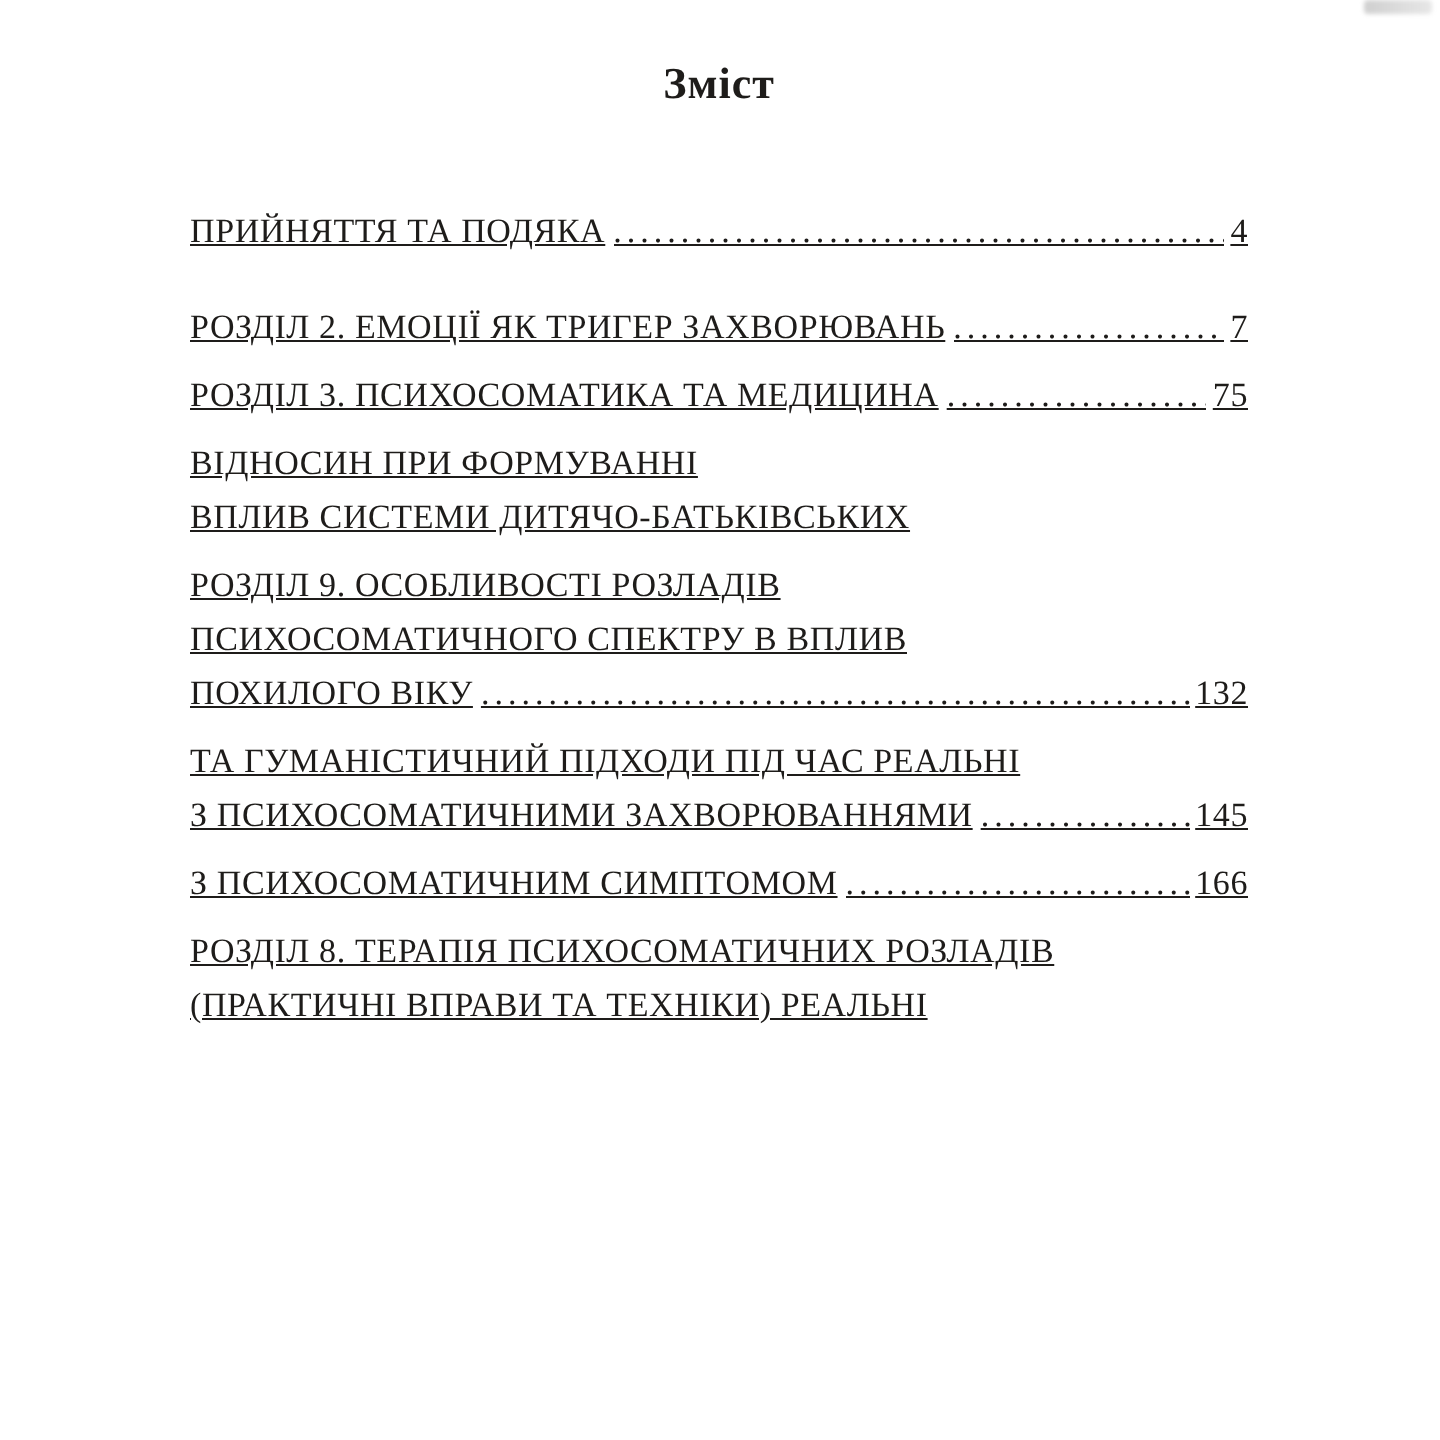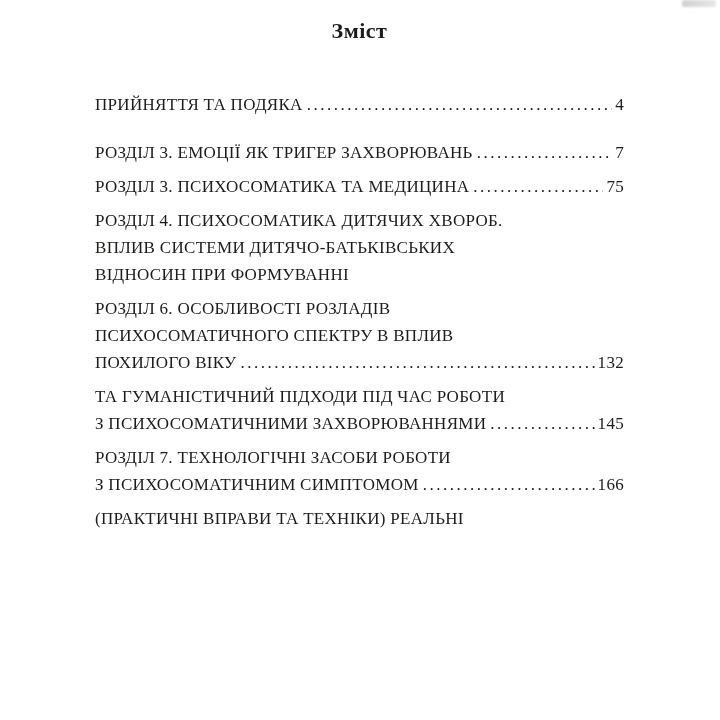--- a/index.html
+++ b/index.html
@@ -8,21 +8,21 @@
     background: #ffffff;
   }
   .page {
     position: relative;
     width: 720px;
     height: 720px;
     box-sizing: border-box;
     background: #ffffff;
     color: #1e1c1a;
     font-family: "Liberation Serif", "DejaVu Serif", serif;
-    padding: 10px 96px 0 95px;
+    padding: 21px 96px 0 95px;
     overflow: hidden;
   }
   .scan-artifact {
     position: absolute;
     top: 0;
     right: 4px;
     width: 34px;
     height: 7px;
     background: linear-gradient(90deg, rgba(120,120,120,0.35), rgba(160,160,160,0.25));
     filter: blur(1px);
@@ -43,20 +43,21 @@
   }
   .entry {
     margin-bottom: 7px;
   }
   .entry:first-child {
     margin-bottom: 21px;
   }
   .row {
     display: flex;
     align-items: center;
+    text-decoration: underline;
   }
   .text {
     white-space: pre-wrap;
   }
   .leader {
     flex: 1;
     overflow: hidden;
     white-space: nowrap;
     margin: 0 3px 0 4px;
     min-width: 12px;
@@ -79,75 +80,72 @@
   <div class="toc" id="toc">
       <div class="entry">
         <div class="row">
           <span class="text">ПРИЙНЯТТЯ ТА ПОДЯКА</span>
           <span class="leader"></span>
           <span class="pagenum">4</span>
         </div>
       </div>
       <div class="entry">
         <div class="row">
-          <span class="text">РОЗДІЛ 3. ЕМОЦІЇ ЯК ТРИГЕР ЗАХВОРЮВАНЬ</span>
+          <span class="text">РОЗДІЛ 2. ЕМОЦІЇ ЯК ТРИГЕР ЗАХВОРЮВАНЬ</span>
           <span class="leader"></span>
           <span class="pagenum">7</span>
         </div>
       </div>
       <div class="entry">
         <div class="row">
           <span class="text">РОЗДІЛ 3. ПСИХОСОМАТИКА ТА МЕДИЦИНА</span>
           <span class="leader"></span>
           <span class="pagenum">75</span>
         </div>
       </div>
       <div class="entry">
         <div class="row">
-          <span class="text">РОЗДІЛ 4. ПСИХОСОМАТИКА ДИТЯЧИХ ХВОРОБ.</span>
+          <span class="text">ВІДНОСИН ПРИ ФОРМУВАННІ</span>
         </div>
         <div class="row">
           <span class="text">ВПЛИВ СИСТЕМИ ДИТЯЧО-БАТЬКІВСЬКИХ</span>
         </div>
-        <div class="row">
-          <span class="text">ВІДНОСИН ПРИ ФОРМУВАННІ</span>
-        </div>
       </div>
       <div class="entry">
         <div class="row">
-          <span class="text">РОЗДІЛ 6. ОСОБЛИВОСТІ РОЗЛАДІВ</span>
+          <span class="text">РОЗДІЛ 9. ОСОБЛИВОСТІ РОЗЛАДІВ</span>
         </div>
         <div class="row">
           <span class="text">ПСИХОСОМАТИЧНОГО СПЕКТРУ В ВПЛИВ</span>
         </div>
         <div class="row">
           <span class="text">ПОХИЛОГО ВІКУ</span>
           <span class="leader"></span>
           <span class="pagenum">132</span>
         </div>
       </div>
       <div class="entry">
         <div class="row">
-          <span class="text">ТА ГУМАНІСТИЧНИЙ ПІДХОДИ ПІД ЧАС РОБОТИ</span>
+          <span class="text">ТА ГУМАНІСТИЧНИЙ ПІДХОДИ ПІД ЧАС РЕАЛЬНІ</span>
         </div>
         <div class="row">
           <span class="text">З ПСИХОСОМАТИЧНИМИ ЗАХВОРЮВАННЯМИ</span>
           <span class="leader"></span>
           <span class="pagenum">145</span>
         </div>
       </div>
       <div class="entry">
         <div class="row">
-          <span class="text">РОЗДІЛ 7. ТЕХНОЛОГІЧНІ ЗАСОБИ РОБОТИ</span>
-        </div>
-        <div class="row">
           <span class="text">З ПСИХОСОМАТИЧНИМ СИМПТОМОМ</span>
           <span class="leader"></span>
           <span class="pagenum">166</span>
         </div>
       </div>
       <div class="entry">
+        <div class="row">
+          <span class="text">РОЗДІЛ 8. ТЕРАПІЯ ПСИХОСОМАТИЧНИХ РОЗЛАДІВ</span>
+        </div>
         <div class="row">
           <span class="text">(ПРАКТИЧНІ ВПРАВИ ТА ТЕХНІКИ) РЕАЛЬНІ</span>
         </div>
       </div>
     </div>
 </div>
 
 </body></html>

